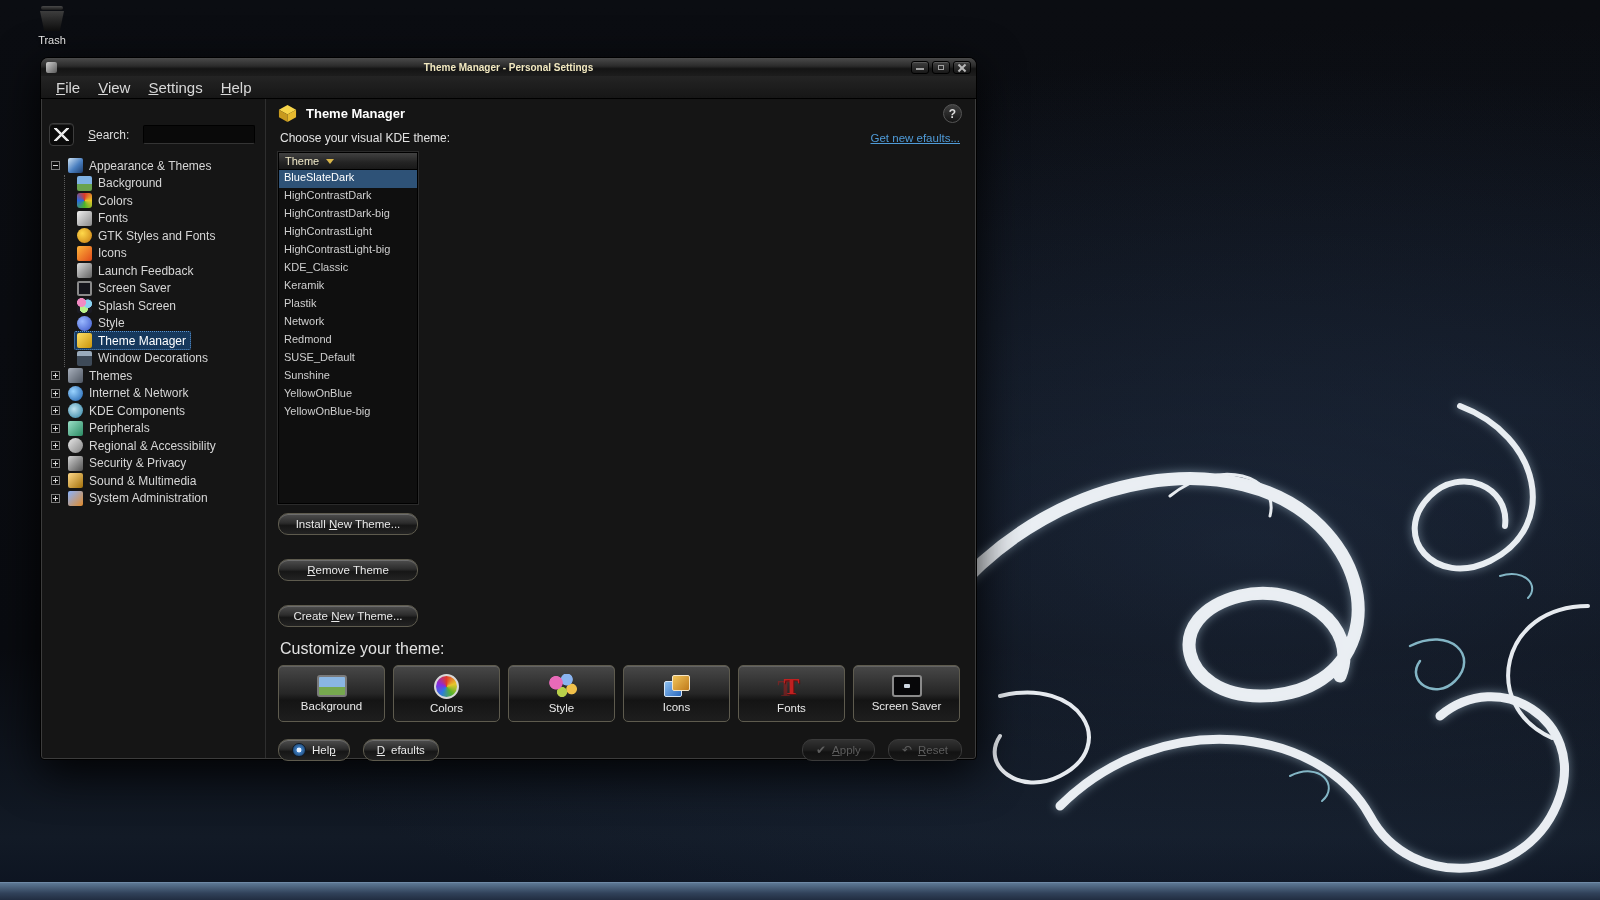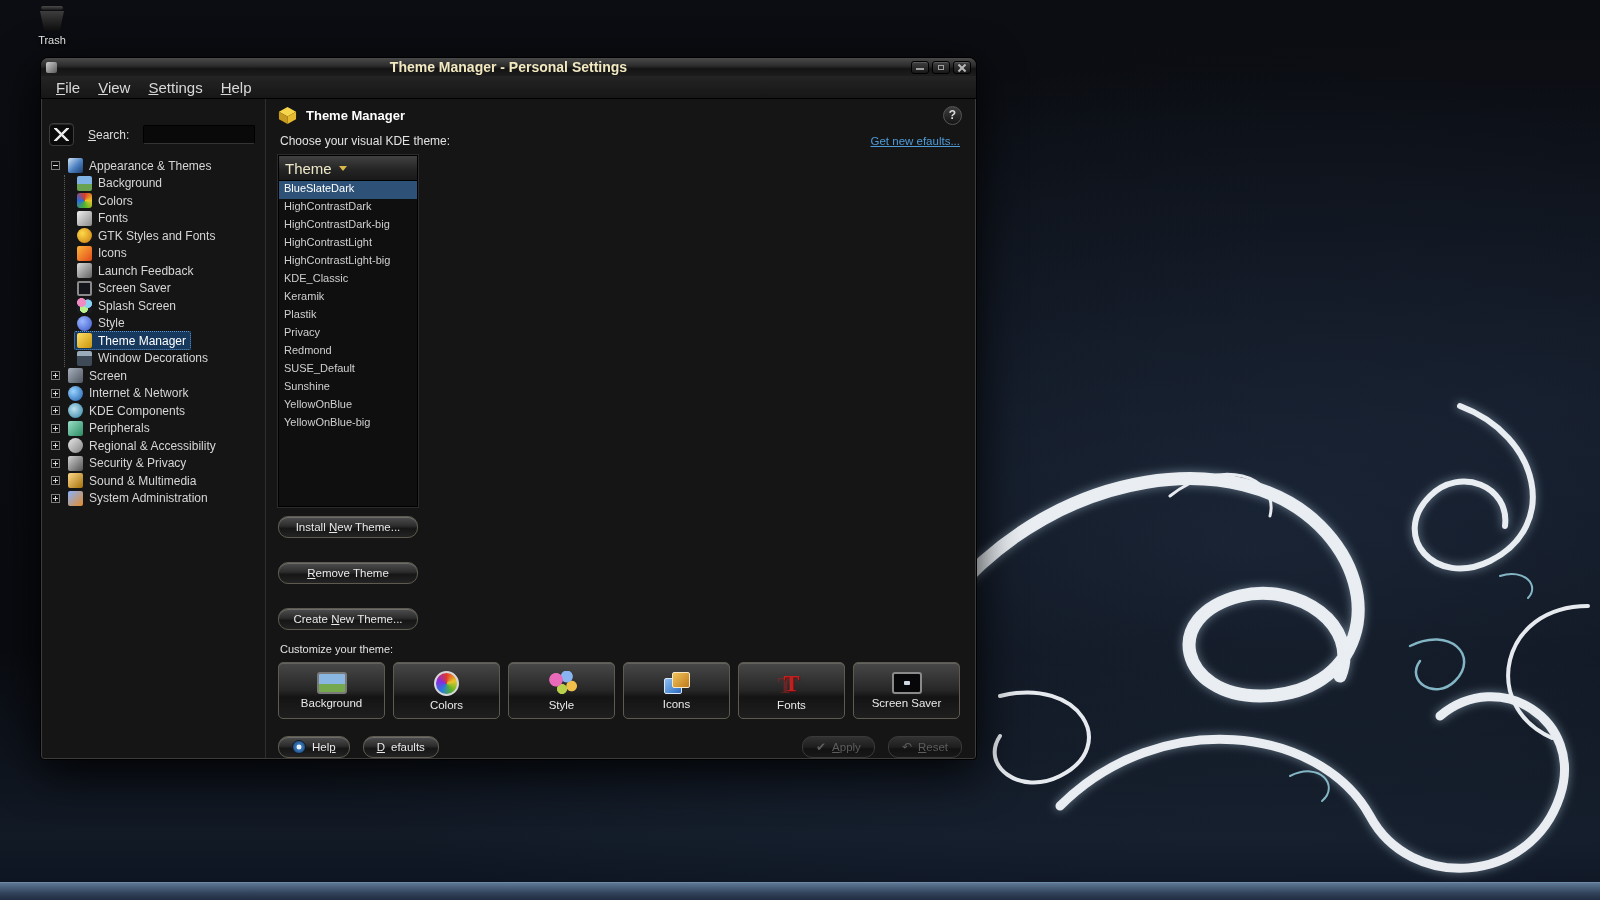--- a/index.html
+++ b/index.html
@@ -31,21 +31,21 @@
   .window { position:absolute; left:40px; top:57px; width:937px; height:703px;
     background:#151515; border:1px solid #000; border-radius:8px 8px 4px 4px;
     box-shadow:0 12px 45px rgba(0,0,0,.9), inset 0 0 0 1px #3c3c3c; }
 
   .titlebar { height:18px; display:flex; align-items:center; padding:0 5px;
     position:relative; border-radius:7px 7px 0 0;
     background:linear-gradient(180deg,#4a4a4a,#2b2b2b 45%,#141414 60%,#1d1d1d); }
   .win-icon { width:11px; height:11px; border-radius:2px; flex:none;
     background:linear-gradient(135deg,#cfcfcf,#5a5a5a); }
   .win-title { position:absolute; left:0; right:0; text-align:center;
-    font-size:14px; font-weight:bold; color:#f2e9c0; pointer-events:none; }
+    font-size:10px; font-weight:bold; color:#f2e9c0; pointer-events:none; }
   .winbtns { margin-left:auto; display:flex; gap:3px; z-index:1; }
   .winbtn { width:18px; height:13px; border-radius:3px; position:relative;
     background:linear-gradient(180deg,#404040,#181818); border:1px solid #000;
     box-shadow:inset 0 1px rgba(255,255,255,.14); }
   .winbtn.min::after { content:''; position:absolute; left:4px; right:4px; bottom:3px;
     height:2px; background:#a0a0a0; }
   .winbtn.max::after { content:''; position:absolute; inset:3px 5px; border:1px solid #a0a0a0; }
   .winbtn.close::before, .winbtn.close::after { content:''; position:absolute;
     left:3px; right:3px; top:5px; height:2px; background:#b8b8b8; }
   .winbtn.close::before { transform:rotate(45deg); }
@@ -120,42 +120,42 @@
 
   .chooserow { display:flex; align-items:center; margin:8px 2px 7px 2px;
     font-size:12px; color:#e2e2e2; }
   .getnew { margin-left:auto; color:#4f9bd8; font-size:11.5px;
     text-decoration:underline; cursor:pointer; }
 
   .contentrow { display:flex; gap:8px; }
   .listcol { width:140px; flex:none; display:flex; flex-direction:column; }
   .themelist { height:352px; background:#0f0f0f; border:1px solid #000;
     box-shadow:0 0 0 1px #2b2b2b; margin-bottom:9px; overflow:hidden; }
-  .listheader { height:25px; display:flex; align-items:center; gap:7px; padding:0 6px;
+  .listheader { height:17px; display:flex; align-items:center; gap:7px; padding:0 6px;
     background:linear-gradient(180deg,#414141,#232323 60%,#191919);
-    border-bottom:1px solid #000; font-size:15px; color:#efe8c8; }
+    border-bottom:1px solid #000; font-size:11px; color:#efe8c8; }
   .sortarrow { width:0; height:0; border-left:4px solid transparent;
     border-right:4px solid transparent; border-top:5px solid #d9b64a; }
   .trow { height:18px; line-height:15.6px; padding:0 5px; font-size:11px;
     color:#cfcfcf; white-space:nowrap; cursor:default; }
   .trow.sel { background:#2e5277; color:#fff; }
 
   .pushbtn { height:22px; margin-bottom:24px; border-radius:10px; cursor:default;
     border:1px solid #5e5b4e; color:#e9e9e9; font-size:11.5px; font-family:inherit;
     background:linear-gradient(180deg,#4e4e4e,#2c2c2c 45%,#161616 58%,#232323);
     box-shadow:inset 0 1px rgba(255,255,255,.18); }
   .listcol .pushbtn:last-child { margin-bottom:0; }
   .pushbtn:disabled { color:#5d5d5d; border-color:#3a3a3a; box-shadow:none;
     background:linear-gradient(180deg,#323232,#1e1e1e 50%,#121212 60%,#181818); }
 
   .preview { flex:1; height:448px; background:#0b0b0b; border:1px solid #beb89c;
     display:flex; align-items:center; justify-content:center;
     font-size:12px; color:#dcdcdc; }
 
-  .customizelabel { margin:13px 2px 7px 2px; font-size:11px; color:#e2e2e2; }
+  .customizelabel { margin:13px 2px 7px 2px; font-size:16px; color:#e2e2e2; }
   .customrow { display:flex; gap:8px; }
   .custom { width:107px; height:57px; border-radius:5px; border:1px solid #5e5b4e;
     background:linear-gradient(180deg,#484848,#262626 50%,#141414 62%,#1e1e1e);
     display:flex; flex-direction:column; align-items:center; justify-content:center;
     gap:3px; color:#e9e9e9; font-size:11.5px; font-family:inherit;
     box-shadow:inset 0 1px rgba(255,255,255,.15); cursor:default; }
   .cicon { height:26px; display:flex; align-items:center; justify-content:center; }
   .ci-background { width:30px; height:22px; border:2px solid #7a7a7a; border-radius:3px;
     background:linear-gradient(180deg,#8ab6e2 55%,#76a84e 55%); }
   .ci-colors { width:25px; height:25px; border-radius:50%; border:2px solid #d8d8d8;
@@ -327,21 +327,21 @@
                 <span class="tcontent">
                   <span class="ticon i-window-decorations"></span>
                   <span>Window Decorations</span>
                 </span>
               </div>
             </div>
             <div class="treerow">
               <span class="exp plus"></span>
               <span class="tcontent">
                 <span class="ticon i-desktop"></span>
-                <span>Screen</span>
+                <span>Themes</span>
               </span>
             </div>
             <div class="treerow">
               <span class="exp plus"></span>
               <span class="tcontent">
                 <span class="ticon i-internet"></span>
                 <span>Internet &amp; Network</span>
               </span>
             </div>
             <div class="treerow">
@@ -414,21 +414,21 @@
               </div>
               <div id="themerows">
                   <div class="trow sel">BlueSlateDark</div>
                   <div class="trow">HighContrastDark</div>
                   <div class="trow">HighContrastDark-big</div>
                   <div class="trow">HighContrastLight</div>
                   <div class="trow">HighContrastLight-big</div>
                   <div class="trow">KDE_Classic</div>
                   <div class="trow">Keramik</div>
                   <div class="trow">Plastik</div>
-                  <div class="trow">Privacy</div>
+                  <div class="trow">Network</div>
                   <div class="trow">Redmond</div>
                   <div class="trow">SUSE_Default</div>
                   <div class="trow">Sunshine</div>
                   <div class="trow">YellowOnBlue</div>
                   <div class="trow">YellowOnBlue-big</div>
                 </div>
             </div>
             <button class="pushbtn" id="btn-install">Install <u>N</u>ew Theme...</button>
             <button class="pushbtn" id="btn-remove"><u>R</u>emove Theme</button>
             <button class="pushbtn" id="btn-create">Create <u>N</u>ew Theme...</button>

